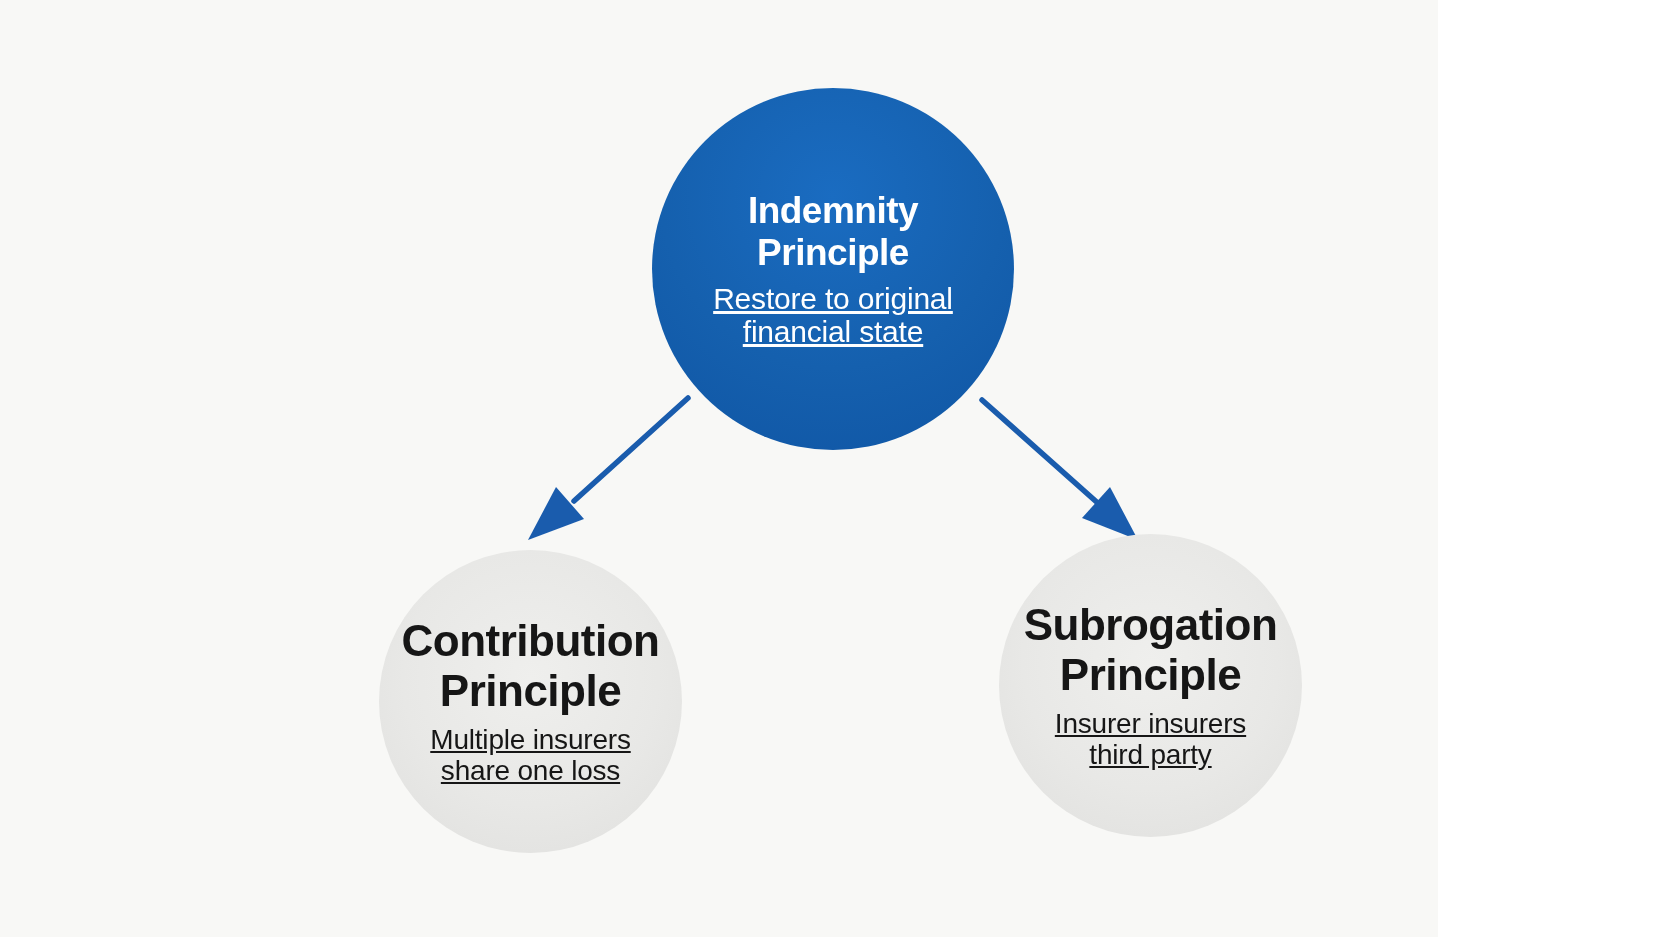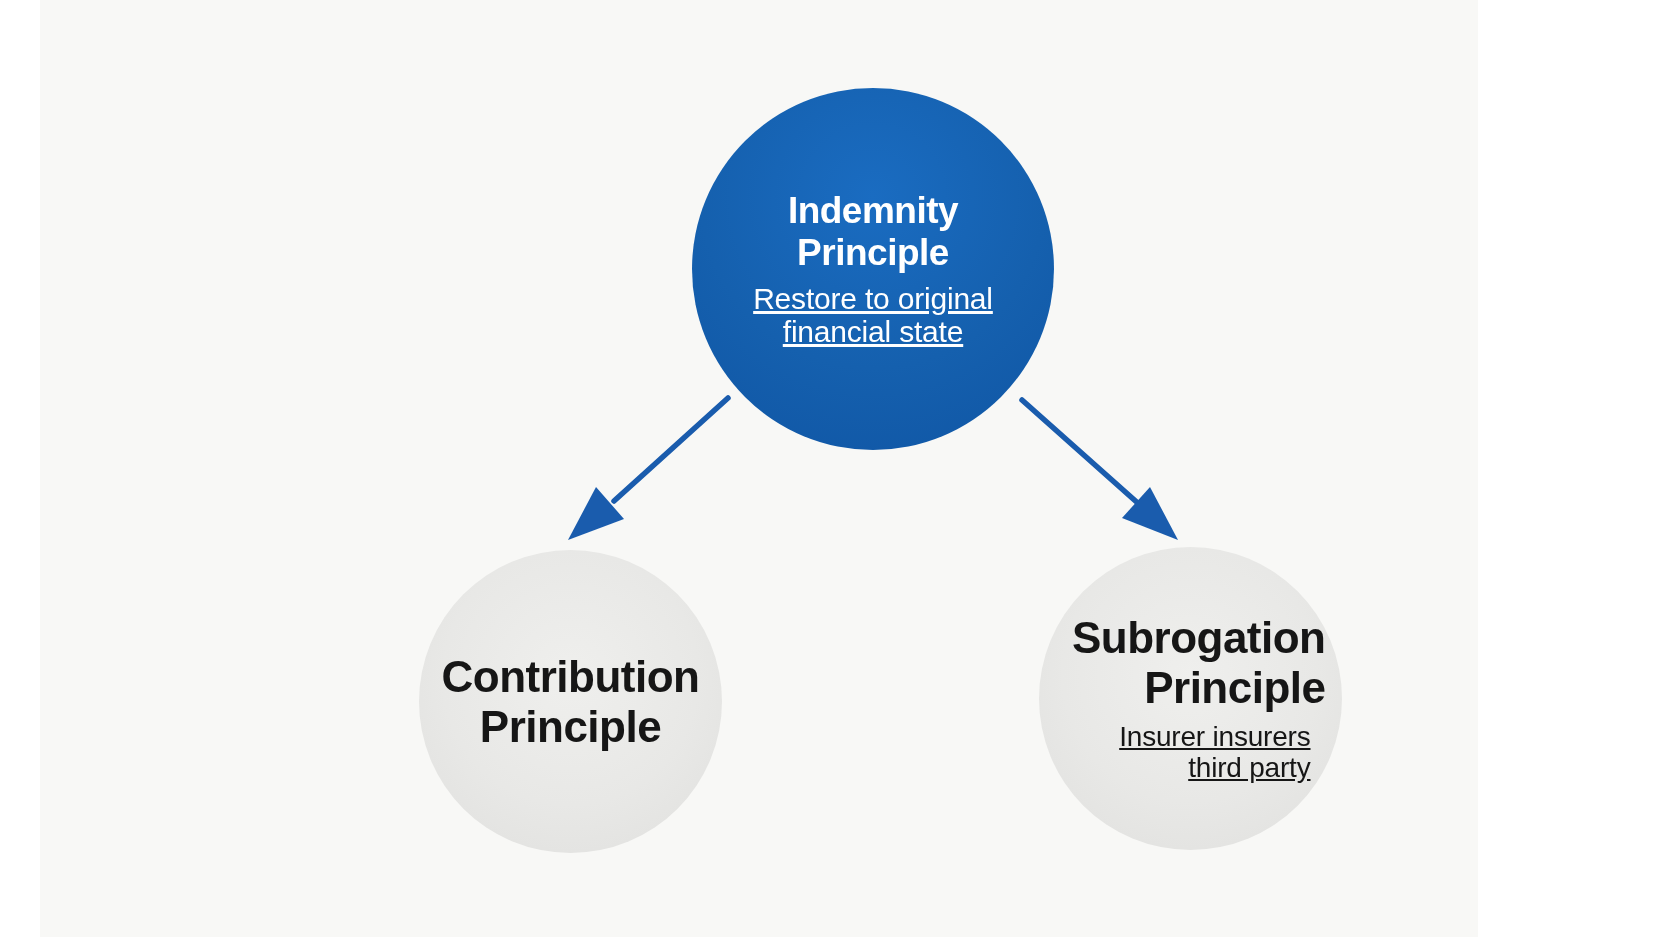--- a/index.html
+++ b/index.html
@@ -7,21 +7,20 @@
     padding: 0;
     background: #ffffff;
   }
   .canvas {
     position: relative;
     width: 1438px;
     height: 937px;
     overflow: hidden;
     background: var(--background, #f8f8f6);
     font-family: "Liberation Sans", sans-serif;
-    margin-left: 40px;
   }
   .arrows-layer {
     position: absolute;
     left: 0;
     top: 0;
     width: 1666px;
     height: 937px;
     pointer-events: none;
   }
   .arrow-line {
@@ -58,21 +57,21 @@
   .node-gray {
     width: 303px;
     height: 303px;
     background: radial-gradient(circle at 50% 42%,
                 var(--gray-light, #efefed) 0%,
                 var(--node-gray, #e8e8e6) 55%,
                 var(--gray-dark, #dfdfdd) 100%);
     color: var(--text-dark, #161616);
   }
   .node-contribution { left: 379px; top: 550px; }
-  .node-subrogation  { left: 999px; top: 547px; text-align: right; }
+  .node-subrogation  { left: 999px; top: 534px; }
 
   .node-title {
     font-weight: bold;
     line-height: 1.13;
     letter-spacing: -0.5px;
   }
   .node-blue .node-title {
     font-size: 37px;
     max-width: 300px;
   }
@@ -110,20 +109,21 @@
     </g>
   </svg>
 
   <div class="node node-blue">
     <div class="node-title">Indemnity Principle</div>
     <div class="node-subtitle">Restore to original financial state</div>
   </div>
 
   <div class="node node-gray node-contribution">
     <div class="node-title">Contribution Principle</div>
+    <div class="node-subtitle">Multiple insurers share one loss</div>
   </div>
 
   <div class="node node-gray node-subrogation">
     <div class="node-title">Subrogation Principle</div>
     <div class="node-subtitle">Insurer insurers third party</div>
   </div>
 
 </div>
 
 </body></html>

